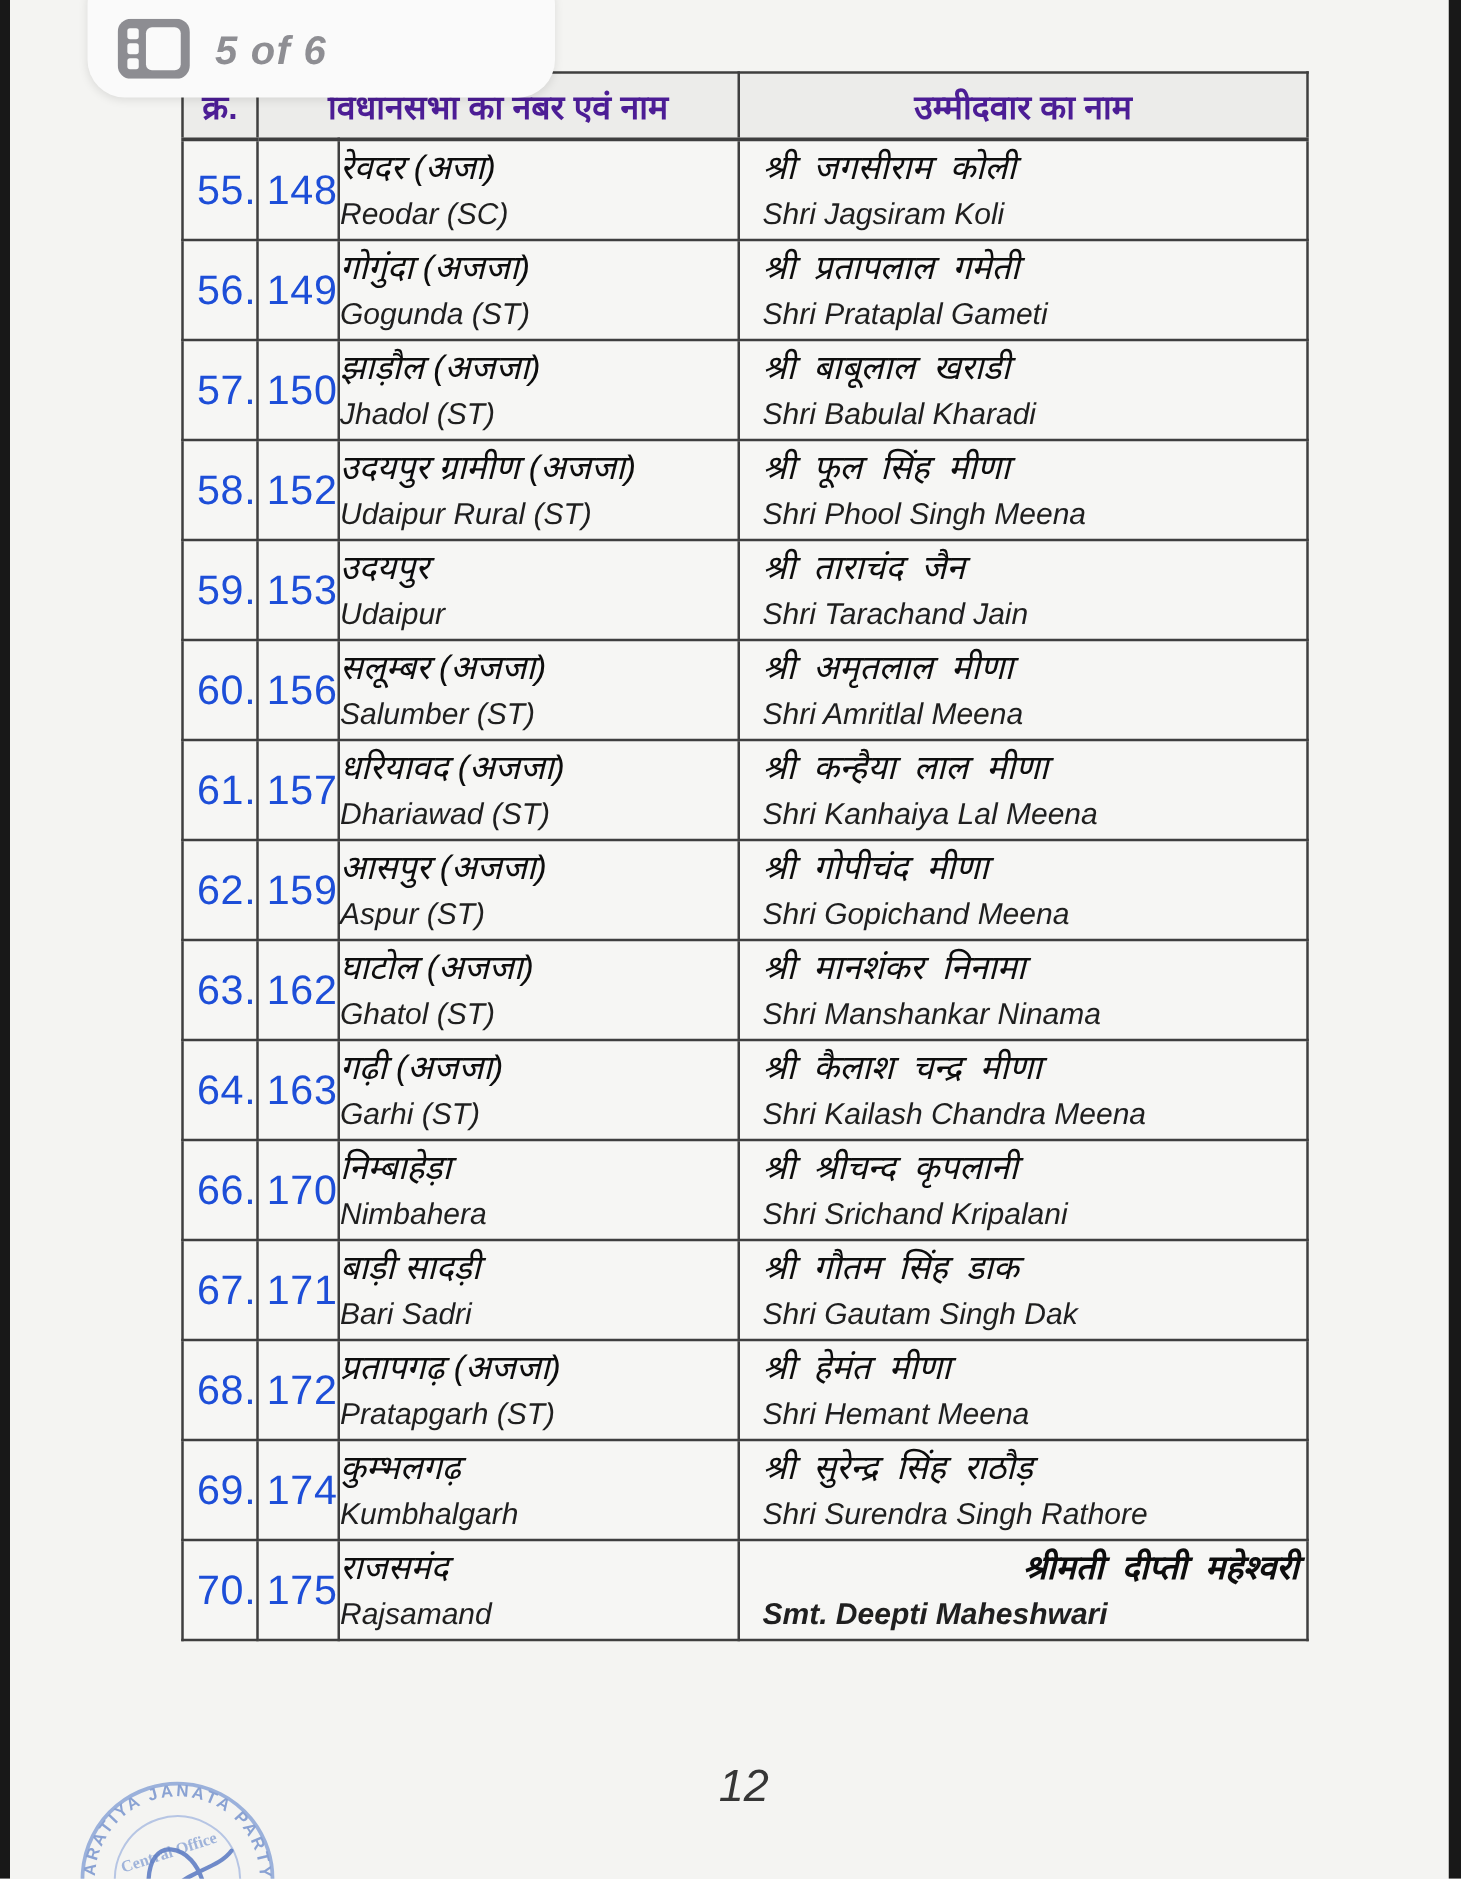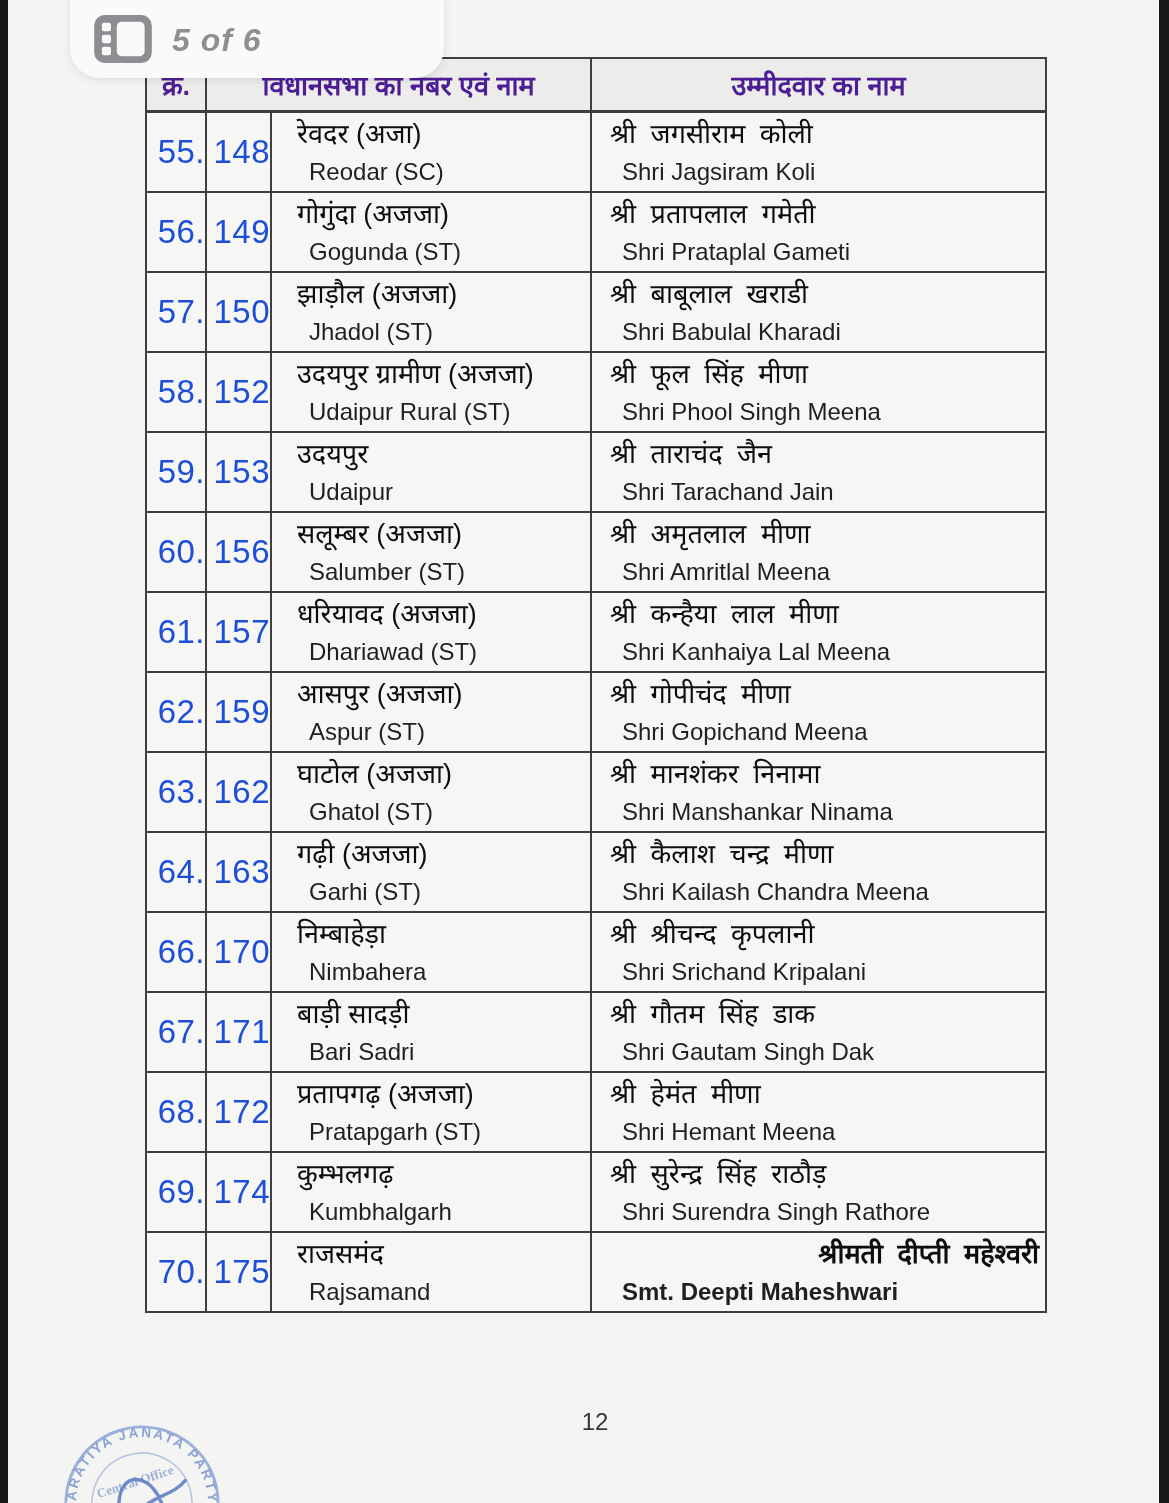--- a/index.html
+++ b/index.html
@@ -31,33 +31,33 @@
   }
   .ctable thead th{
     height:51px;background:#ececea;
     font-size:27px;font-weight:700;color:#4c1d95;
     border-bottom-width:3px;
   }
   .ctable tbody tr{height:80px;background:#f6f6f4;}
   td.c-serial,td.c-num{
     text-align:right;font-size:33px;color:#1d4ed8;letter-spacing:.5px;
   }
-  td.c-name,td.c-cand{padding:4px 6px 4px 25px;}
+  td.c-name,td.c-cand{padding:4px 6px 4px 0;font-style:italic;}
   td.c-cand{padding-left:18px;}
   .cellwrap{display:flex;flex-direction:column;justify-content:space-between;height:68px;}
   .hi{font-size:27px;line-height:32px;color:#0d0d0d;font-weight:500;}
-  .en{font-size:24px;line-height:28px;color:#1f1f1f;font-weight:400;margin-left:12px;}
+  .en{font-size:24px;line-height:28px;color:#1f1f1f;font-weight:400;}
   td.c-cand .hi{word-spacing:7px;}
   tr.bold-row td.c-cand .hi{font-weight:800;text-align:right;}
   tr.bold-row td.c-cand .en{font-weight:700;}
 
   
   .pagenum{
     position:absolute;left:145px;top:1408px;width:900px;
-    text-align:center;font-size:24px;color:#363636;z-index:2;
+    text-align:center;font-size:36px;color:#363636;z-index:2;font-style:italic;
   }
 
   
   .badge{
     position:absolute;left:70px;top:-26px;width:374px;height:104px;
     background:#fafafa;border-radius:30px;
     box-shadow:0 2px 8px rgba(0,0,0,.10);
     display:flex;align-items:flex-end;gap:20px;
     padding:0 0 15px 24px;box-sizing:border-box;
     z-index:10;

